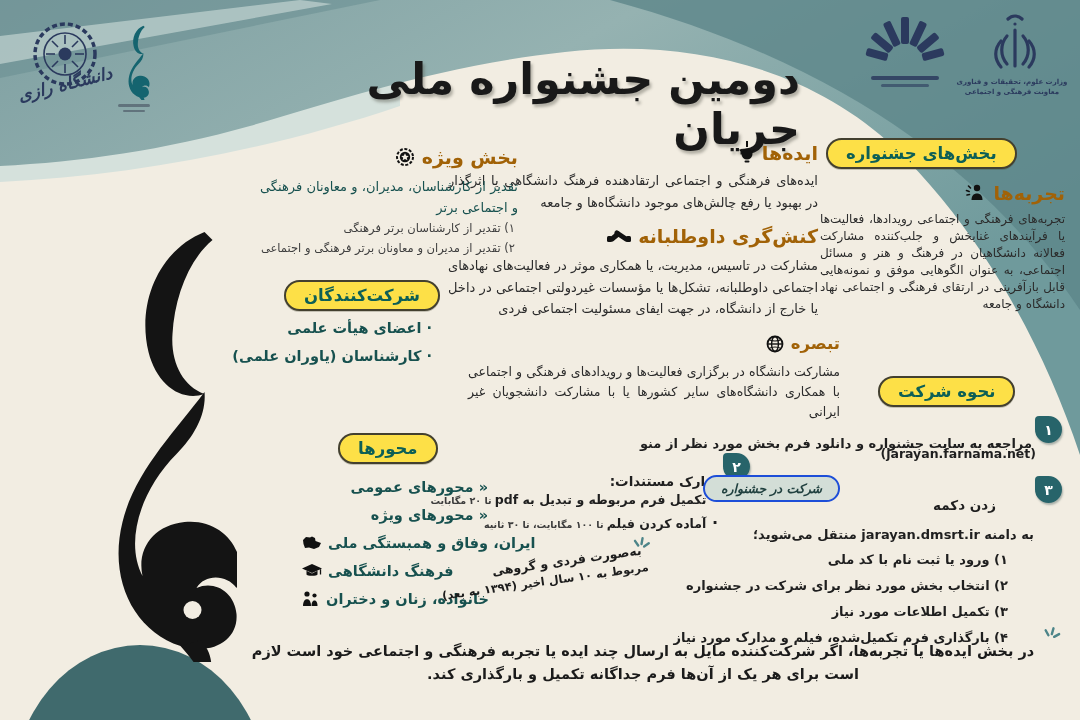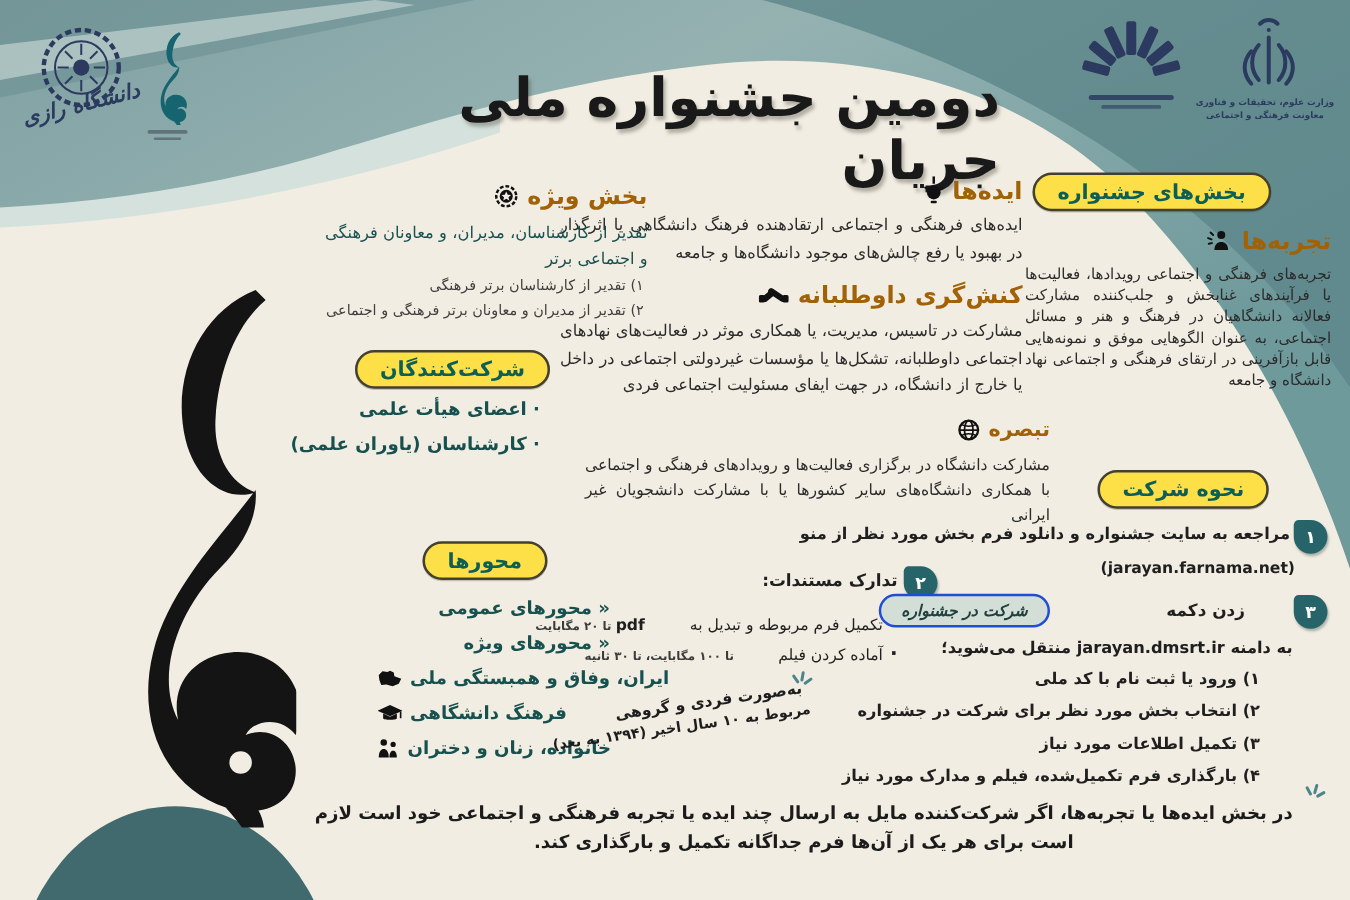--- a/index.html
+++ b/index.html
@@ -33,25 +33,25 @@
 
   .trow { position:absolute; display:flex; direction:ltr; align-items:center; gap:6px; }
   .trow .txt { direction:rtl; font-weight:bold; color:#17514f; font-size:14.5px; white-space:nowrap; }
 
   .step-num { position:absolute; width:27px; height:27px; background:#27646a; color:#fff;
               font-weight:bold; font-size:14px; border-radius:15% 50% 50% 50%;
               display:flex; align-items:center; justify-content:center;
               box-shadow:1px 2px 2px rgba(40,70,70,.35); }
 
   .steptxt { position:absolute; direction:rtl; font-weight:bold; color:#1f1f1f;
-             font-size:13px; white-space:nowrap; }
+             font-size:13px; white-space:nowrap;margin-top:16px; }
 
   .docrow { position:absolute; direction:rtl; white-space:nowrap; color:#1f1f1f; }
   .docrow::before { content:"· "; font-weight:bold; }
-  .docrow .main { font-weight:normal; font-size:12.5px;margin-left:32px; }
+  .docrow .main { font-weight:bold; font-size:12.5px; }
   .docrow .lat  { font-weight:bold; font-size:12.5px; direction:ltr; unicode-bidi:embed; }
   .docrow .small{ font-weight:bold; font-size:9.5px; color:#3c3c3c; }
 
   .pill-btn { position:absolute; background:#d3ded7; border:2px solid #1d4ed8; color:#20403f;
               border-radius:15px; font-weight:bold; font-size:12.5px; padding:4px 16px;
               direction:rtl; white-space:nowrap; cursor:pointer; font-family:inherit;font-style:italic; }
 
   .caption-navy { color:#2b3a5e; font-weight:bold; direction:rtl; text-align:center; }
 
   .dash { background:#53626e; border-radius:2px; opacity:.75; }

